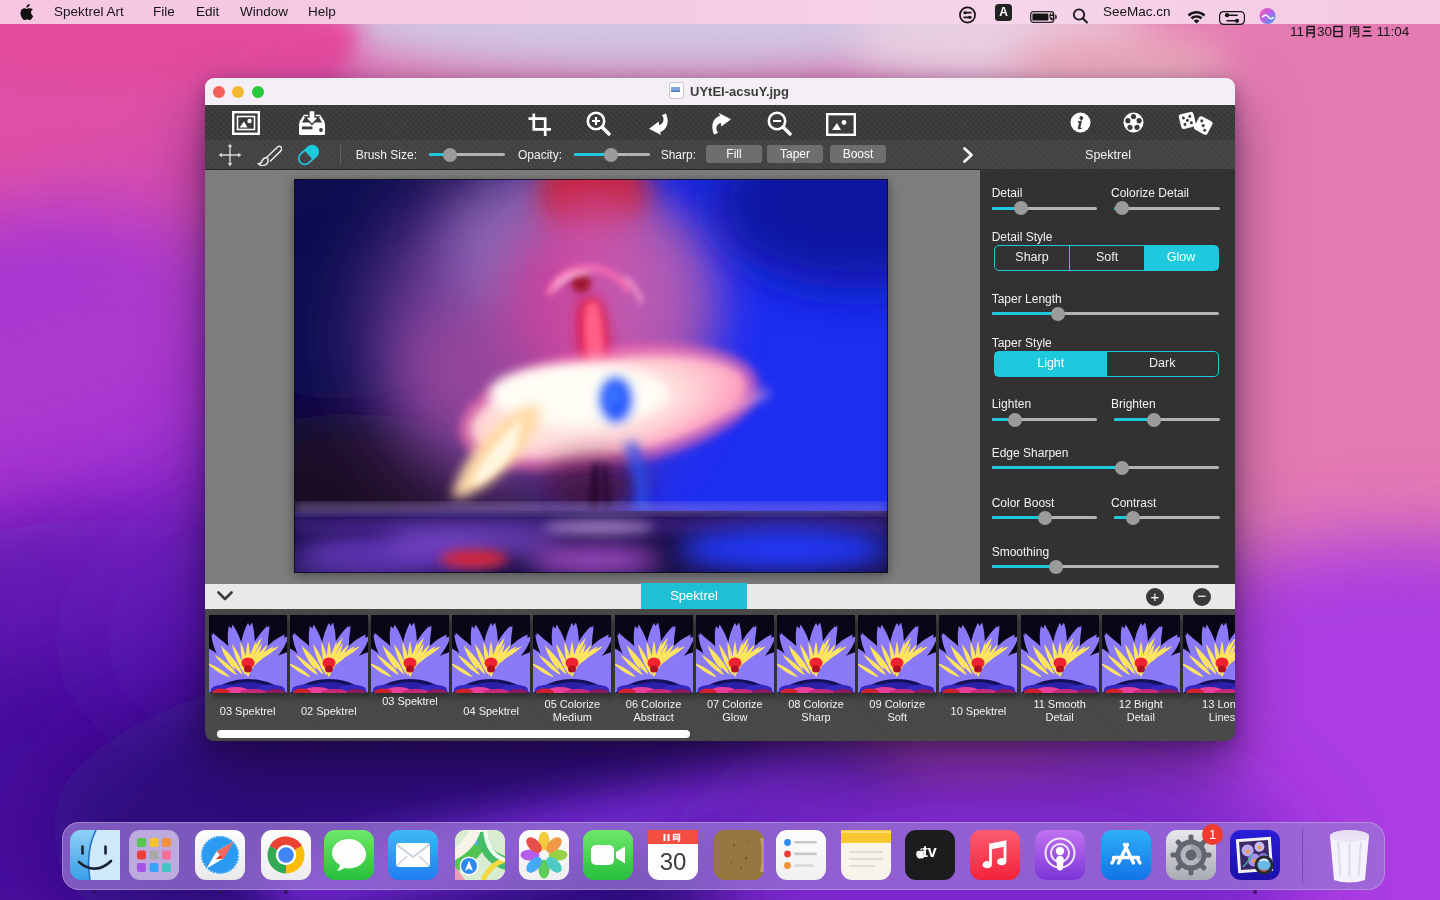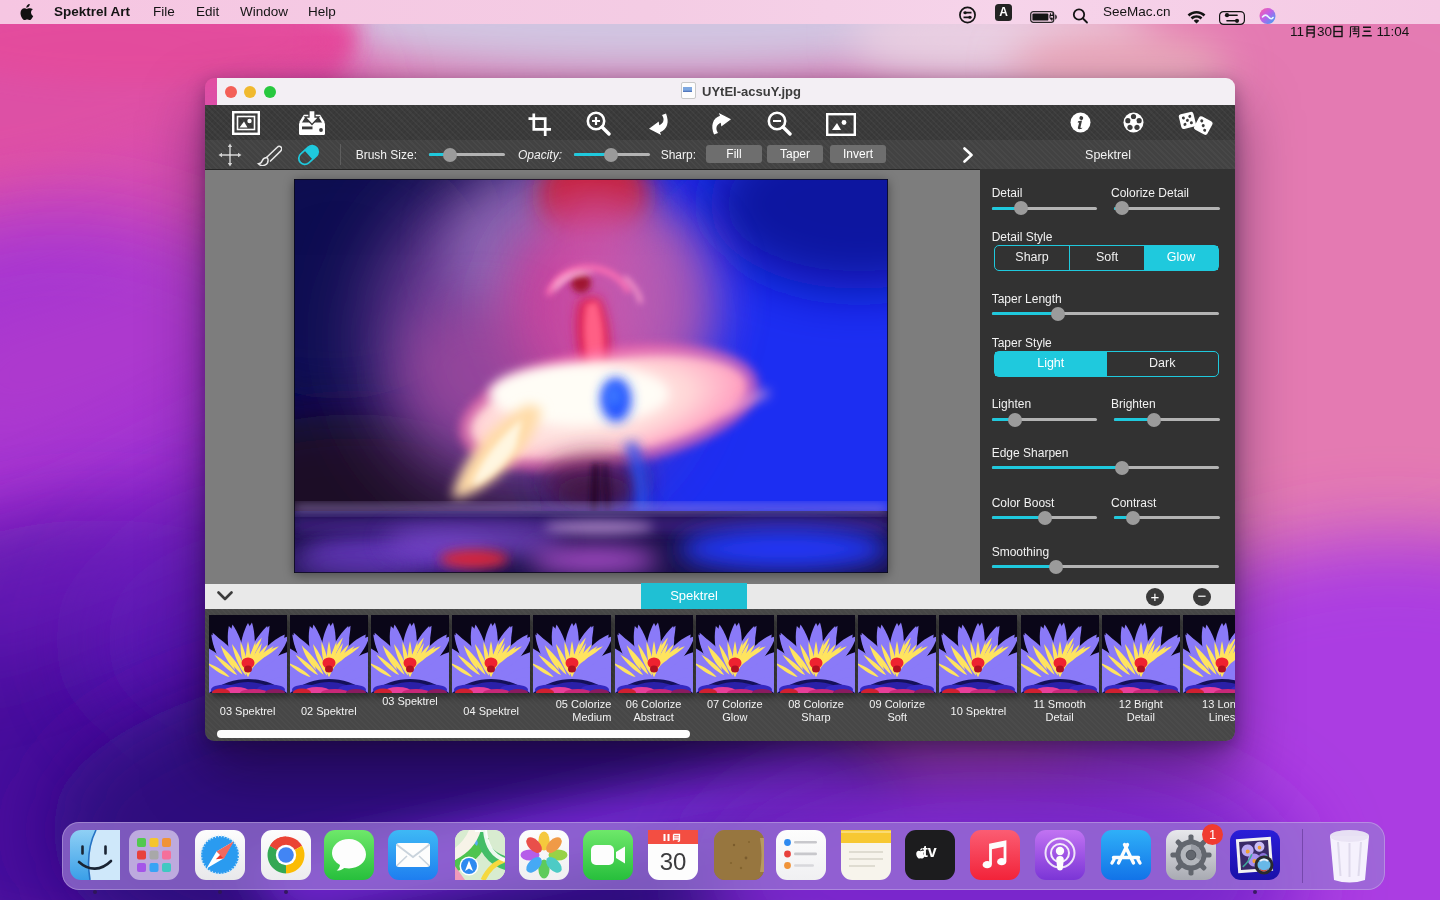--- a/index.html
+++ b/index.html
@@ -1,19 +1,19 @@
 <!DOCTYPE html>
 <html><head><meta charset="utf-8"><title>s</title>
 <style>
 html,body{margin:0;padding:0;width:1440px;height:900px;overflow:hidden;background:#a030c8;font-family:"Liberation Sans",sans-serif;-webkit-font-smoothing:antialiased;}
 #wall{position:absolute;left:0;top:0;width:1440px;height:900px;}
 #menubar{position:absolute;left:0;top:0;width:1440px;height:24px;background:linear-gradient(90deg,#f6c6e2,#f4cce4 45%,#f6d4ea 70%,#f5c9e4);color:#141414;font-size:13.5px;}
 .mb{position:absolute;top:0;height:24px;line-height:24px;white-space:nowrap;}
 #win{position:absolute;left:205px;top:78px;width:1030px;height:663px;border-radius:9px;box-shadow:0 30px 60px rgba(20,5,40,.5),0 5px 18px rgba(20,5,40,.35);overflow:hidden;}
-#titlebar{position:absolute;left:12px;top:0;width:1030px;height:38px;background:#f3eff4;}
+#titlebar{position:absolute;left:0;top:0;width:1030px;height:38px;background:#f3eff4;}
 .tl{position:absolute;top:8px;width:12px;height:12px;border-radius:50%;}
 #tb1{position:absolute;left:0;top:27px;width:1030px;height:35px;background:repeating-linear-gradient(45deg,rgba(255,255,255,.035) 0 1.5px,transparent 1.5px 4px),repeating-linear-gradient(-45deg,rgba(0,0,0,.05) 0 1.5px,transparent 1.5px 4px),#3a3a3a;}
 #tb2{position:absolute;left:0;top:62px;width:1030px;height:29px;background:repeating-linear-gradient(45deg,rgba(255,255,255,.03) 0 1.5px,transparent 1.5px 4px),#424242;}
 #canvas{position:absolute;left:0;top:91px;width:775px;height:415px;background:#7d7d7d;border-top:1px solid #262626;box-sizing:border-box;}
 #panel{position:absolute;left:775px;top:91px;width:255px;height:415px;background:#323232;}
 #botbar{position:absolute;left:0;top:506px;width:1030px;height:25px;background:#e9e9e9;}
 #strip{position:absolute;left:0;top:531px;width:1030px;height:132px;background:repeating-linear-gradient(45deg,rgba(255,255,255,.025) 0 1.5px,transparent 1.5px 4px),#474747;}
 #dock{position:absolute;left:62px;top:822px;width:1323px;height:68px;border-radius:17px;background:rgba(154,118,212,.72);box-shadow:inset 0 0 0 1px rgba(255,255,255,.25);}
 .ico{position:absolute;top:830px;width:50px;height:50px;border-radius:11px;}
 .lbl{position:absolute;color:#f2f2f2;font-size:11px;text-align:center;line-height:13px;}
@@ -61,21 +61,21 @@
 <path d="M-60,190 Q160,150 330,60 L330,-40 L-60,-40 Z" fill="#e2519f" filter="url(#b20)" opacity=".55"></path>
 <path d="M-60,560 Q200,470 430,290 L500,420 Q260,580 -60,680 Z" fill="#8226cc" filter="url(#b40)" opacity=".5"></path>
 <path d="M-60,340 Q180,280 380,160 L420,240 Q220,380 -60,450 Z" fill="#c246c2" filter="url(#b40)" opacity=".3"></path>
 </g>
 </svg>
 
 <div id="menubar">
   <svg class="mb" style="left:19px;top:4px;height:16px" width="15" height="16" viewBox="0 0 15 16">
       <path fill="#111" d="M10.7 0c.1 1-.3 1.9-.9 2.6-.6.7-1.6 1.2-2.5 1.1-.1-.9.4-1.9.9-2.5C8.9.5 9.9 0 10.7 0zM13.9 5.3c-.1.1-1.9 1.1-1.9 3.2 0 2.5 2.2 3.4 2.2 3.4s-1.7 4.1-3.5 4.1c-.9 0-1.5-.6-2.5-.6s-1.8.6-2.5.6C3.9 16 1.5 12.1 1.5 8.9c0-3.1 2-4.7 3.8-4.7 1 0 1.9.7 2.5.7.5 0 1.5-.7 2.8-.7.5 0 2.3 0 3.3 1.1z"></path>
     </svg>
-  <div class="mb" style="left:54px;font-weight:bold;">Spektrel Art</div>
+  <div class="mb" style="left:54px;font-weight:normal;">Spektrel Art</div>
   <div class="mb" style="left:153px;">File</div>
   <div class="mb" style="left:196px;">Edit</div>
   <div class="mb" style="left:240px;">Window</div>
   <div class="mb" style="left:308px;">Help</div>
   <svg class="mb" style="left:958px;top:3px" width="19" height="19" viewBox="0 0 19 19">
       <circle cx="9.5" cy="9.5" r="7.6" fill="none" stroke="#141414" stroke-width="1.7"></circle>
       <path d="M5.5 7.2h8M5.5 11.8h8" stroke="#141414" stroke-width="1.7"></path>
       <circle cx="7.2" cy="7.2" r="1.5" fill="#141414"></circle>
       <circle cx="11.8" cy="11.8" r="1.5" fill="#141414"></circle>
     </svg>
@@ -226,29 +226,29 @@
           <rect x="1.5" y="6" width="22" height="12" rx="6" fill="none" stroke="#1fc9dd" stroke-width="1.7"></rect>
           <path d="M12.5 6h5a6 6 0 0 1 0 12h-5z" fill="#1fc9dd"></path>
         </g>
       </svg>
     <div style="position:absolute;left:135px;top:4px;width:1px;height:21px;background:#5e5e5e;"></div>
     <div class="plbl" style="right:818px;top:8px;">Brush Size:</div>
     <div class="slider" style="left:224px;top:13px;width:76px;">
         <div class="sfill" style="width:21px;"></div>
         <div class="knob" style="left:14px;"></div>
       </div>
-    <div class="plbl" style="right:673px;top:8px;font-style:italic;">Opacity:</div>
+    <div class="plbl" style="right:673px;top:8px;">Opacity:</div>
     <div class="slider" style="left:369px;top:13px;width:76px;">
         <div class="sfill" style="width:37px;"></div>
         <div class="knob" style="left:30px;"></div>
       </div>
     <div class="plbl" style="right:539px;top:8px;">Sharp:</div>
     <div class="mbtn" style="left:501px;">Fill</div>
     <div class="mbtn" style="left:562px;">Taper</div>
-    <div class="mbtn" style="left:625px;">Invert</div>
+    <div class="mbtn" style="left:625px;">Boost</div>
     <svg style="position:absolute;left:757px;top:7px" width="12" height="16" viewBox="0 0 12 16">
         <path d="M2.5 1.5l7 6.5-7 6.5" stroke="#fff" stroke-width="2.6" fill="none" stroke-linecap="round" stroke-linejoin="round"></path>
       </svg>
     <div class="plbl" style="left:853px;top:8px;width:100px;text-align:center;font-size:12.5px;">Spektrel</div>
   </div>
   <div id="canvas">
   <svg style="position:absolute;left:89px;top:9px;box-shadow:0 2px 10px rgba(0,0,0,.4)" width="594" height="394" viewBox="0 0 594 394">
   <defs>
     <filter id="f3" x="-80%" y="-80%" width="260%" height="260%">
             <feGaussianBlur stdDeviation="3"></feGaussianBlur>
@@ -486,21 +486,21 @@
     <div class="cell" style="left:896.8px"><svg width="78" height="78">
           <use href="#fl"></use>
         </svg></div>
     <div class="cell" style="left:978px"><svg width="78" height="78">
           <use href="#fl"></use>
         </svg></div>
     <div class="lbl" style="left:3.6px;top:96px;width:78px;">03 Spektrel</div>
     <div class="lbl" style="left:84.8px;top:96px;width:78px;">02 Spektrel</div>
     <div class="lbl" style="left:166px;top:86px;width:78px;">03 Spektrel</div>
     <div class="lbl" style="left:247.2px;top:96px;width:78px;">04 Spektrel</div>
-    <div class="lbl" style="left:328.4px;top:89px;width:78px;text-align:right;">05 Colorize<br>Medium</div>
+    <div class="lbl" style="left:328.4px;top:89px;width:78px;">05 Colorize<br>Medium</div>
     <div class="lbl" style="left:409.6px;top:89px;width:78px;">06 Colorize<br>Abstract</div>
     <div class="lbl" style="left:490.8px;top:89px;width:78px;">07 Colorize<br>Glow</div>
     <div class="lbl" style="left:572px;top:89px;width:78px;">08 Colorize<br>Sharp</div>
     <div class="lbl" style="left:653.2px;top:89px;width:78px;">09 Colorize<br>Soft</div>
     <div class="lbl" style="left:734.4px;top:96px;width:78px;">10 Spektrel</div>
     <div class="lbl" style="left:815.6px;top:89px;width:78px;">11 Smooth<br>Detail</div>
     <div class="lbl" style="left:896.8px;top:89px;width:78px;">12 Bright<br>Detail</div>
     <div class="lbl" style="left:978px;top:89px;width:78px;">13 Long<br>Lines</div>
     <div style="position:absolute;left:12px;top:121px;width:473px;height:8px;background:#fdfdfd;border-radius:4px;"></div>
   </div>

